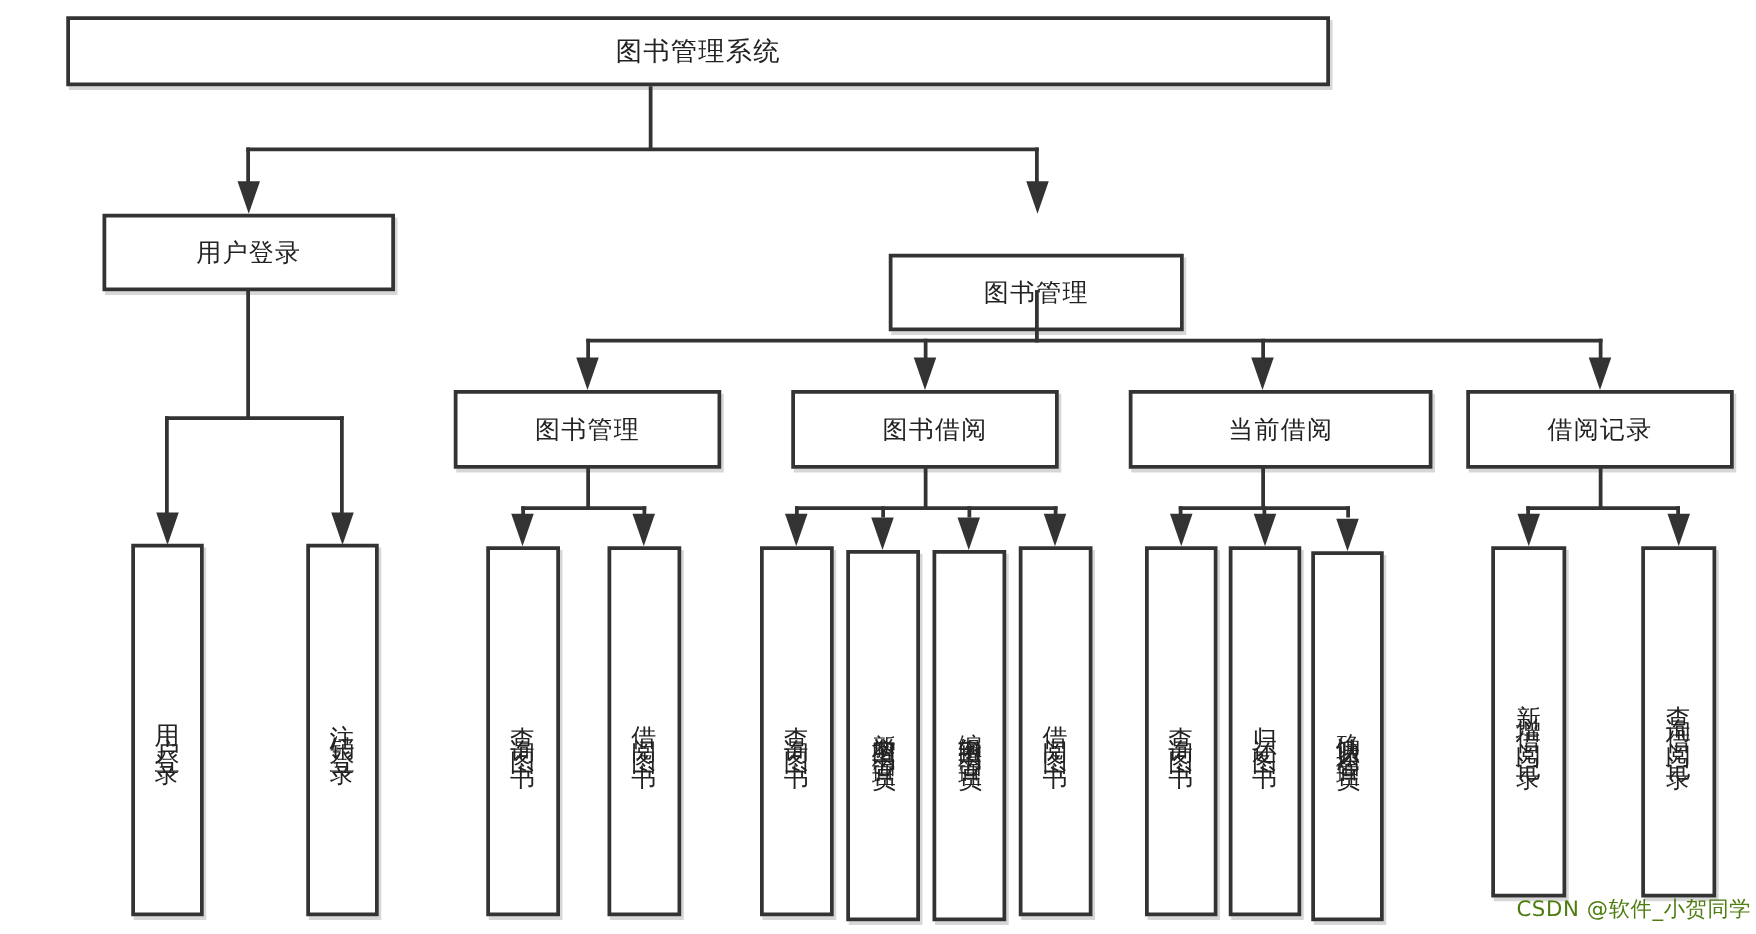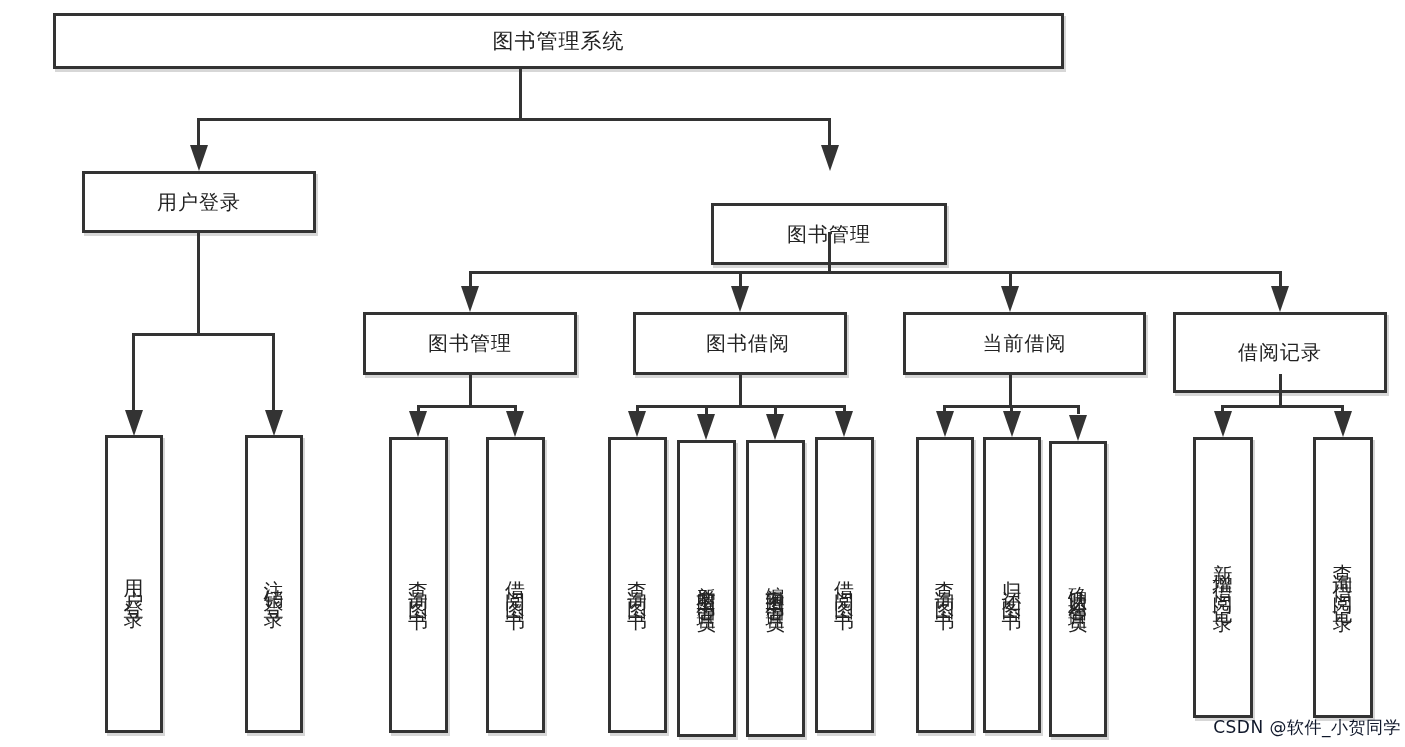--- a/index.html
+++ b/index.html
@@ -24,21 +24,21 @@
   .vnode.long { font-size:19px; letter-spacing:4px; }
   .vline { position:absolute; width:3px; background:#333333; }
   .hline { position:absolute; height:3px; background:#333333; }
   .arrow {
     position:absolute; width:0; height:0;
     border-left:9px solid transparent; border-right:9px solid transparent;
     border-top:26px solid #333333;
   }
   .watermark {
     position:absolute; left:1185px; top:716px; width:216px; text-align:right;
-    font-size:17px; color:#0f172a; letter-spacing:0.5px;
+    font-size:17px; color:#4d7c0f; letter-spacing:0.5px;
   }
 </style>
 </head>
 <body>
 
 <div class="canvas">
 
   <div class="hnode root" style="left:13px;top:13px;width:1011px;height:56px;">图书管理系统</div>
 
   <div class="vline" style="left:519px;top:69px;height:51px;"></div>
@@ -65,21 +65,21 @@
   <div class="vline" style="left:739px;top:271px;height:17px;"></div>
   <div class="arrow" style="left:731px;top:286px;"></div>
   <div class="vline" style="left:1009px;top:271px;height:17px;"></div>
   <div class="arrow" style="left:1001px;top:286px;"></div>
   <div class="vline" style="left:1279px;top:271px;height:17px;"></div>
   <div class="arrow" style="left:1271px;top:286px;"></div>
 
   <div class="hnode" style="left:363px;top:312px;width:214px;height:63px;">图书管理</div>
   <div class="hnode" style="left:633px;top:312px;width:214px;height:63px;padding-left:16px;">图书借阅</div>
   <div class="hnode" style="left:903px;top:312px;width:243px;height:63px;">当前借阅</div>
-  <div class="hnode" style="left:1173px;top:312px;width:214px;height:81px;text-align:right;">借阅记录</div>
+  <div class="hnode" style="left:1173px;top:312px;width:214px;height:63px;text-align:right;">借阅记录</div>
 
   <div class="vline" style="left:469px;top:374px;height:33px;"></div>
   <div class="hline" style="left:417px;top:405px;width:100px;"></div>
   <div class="vline" style="left:417px;top:405px;height:9px;"></div>
   <div class="arrow" style="left:409px;top:411px;"></div>
   <div class="vline" style="left:514px;top:405px;height:9px;"></div>
   <div class="arrow" style="left:506px;top:411px;"></div>
 
   <div class="vline" style="left:739px;top:374px;height:33px;"></div>
   <div class="hline" style="left:636px;top:405px;width:210px;"></div>

